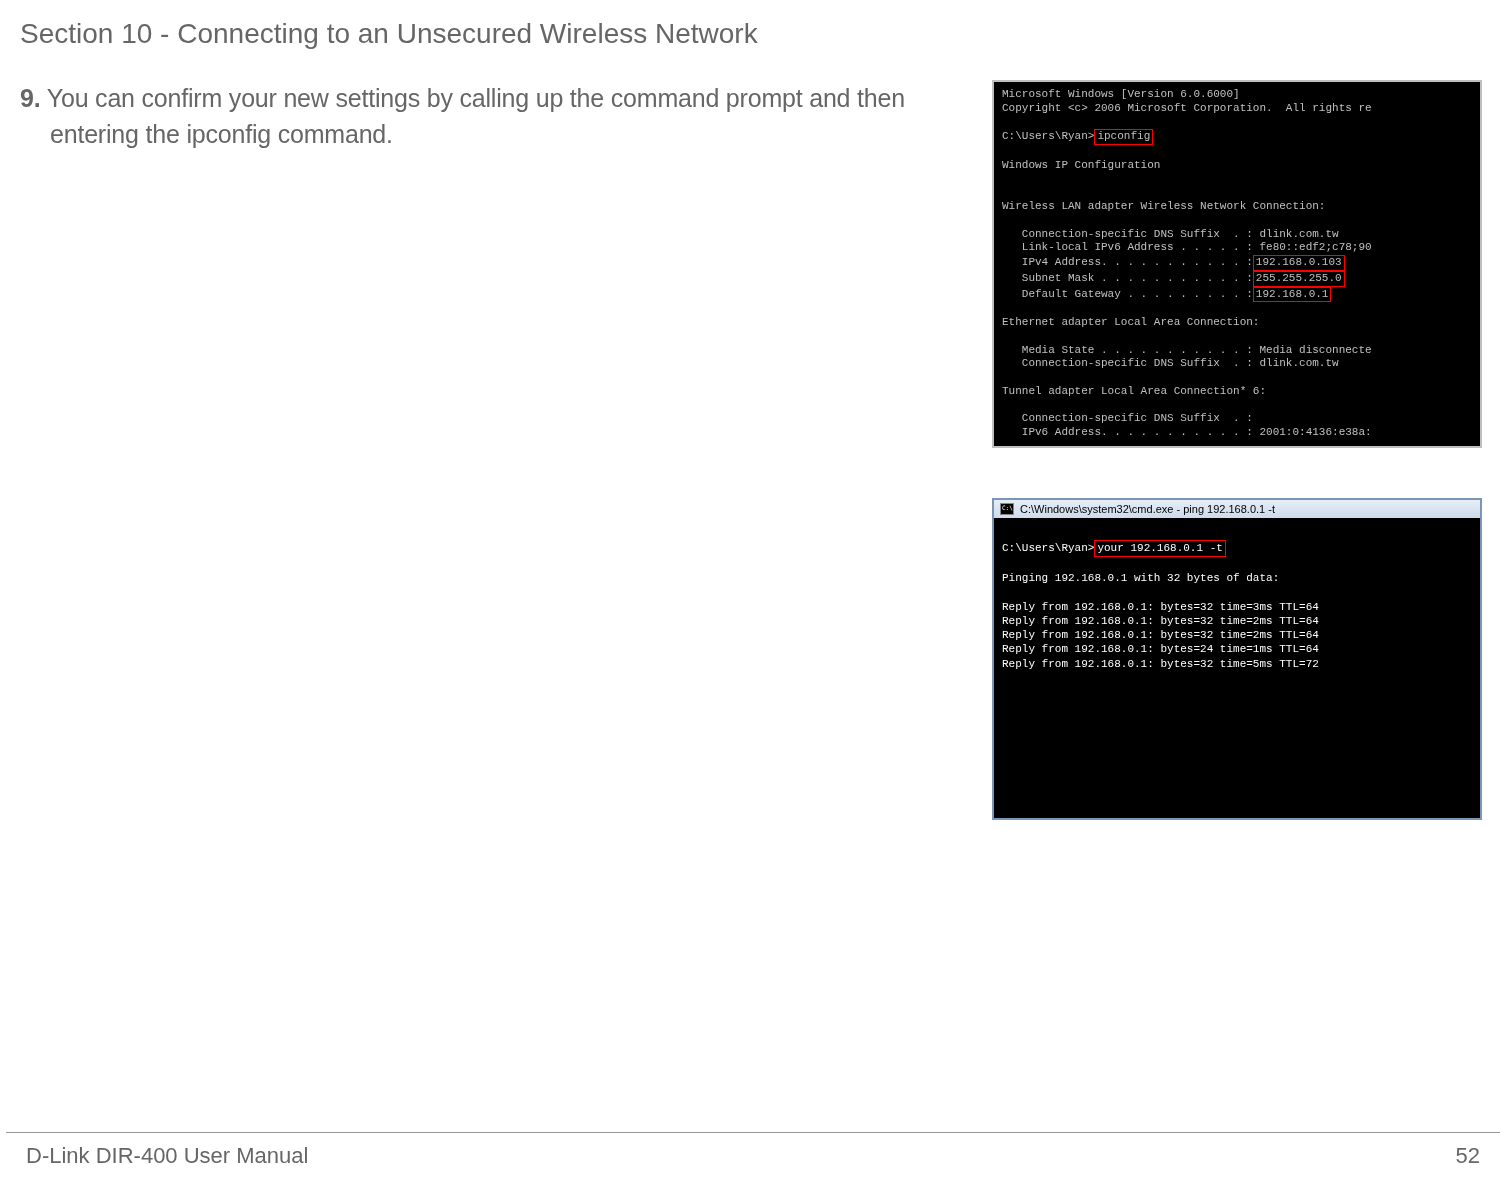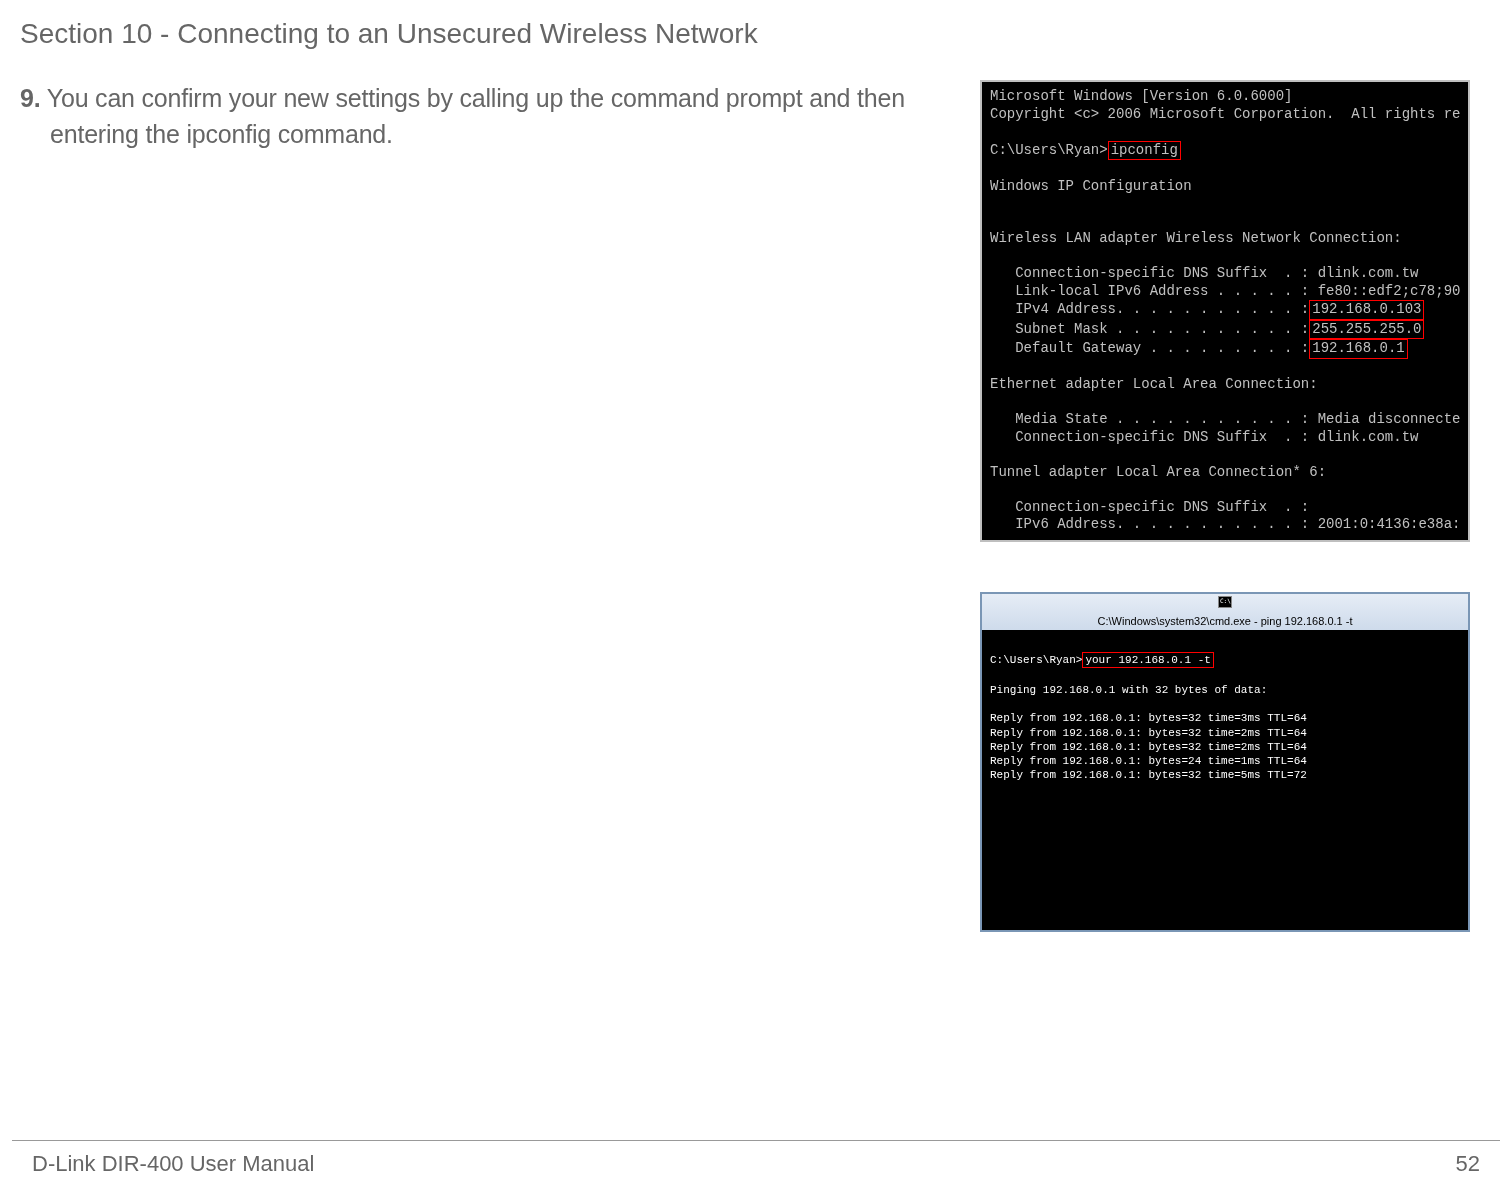--- a/index.html
+++ b/index.html
@@ -16,20 +16,21 @@
       color: #666;
     }
     .page-header {
       padding: 18px 20px 0 20px;
       font-size: 28px;
       color: #666;
     }
     .content {
       display: flex;
       padding: 30px 7px 0 20px;
+      gap: 12px;
     }
     .text-col {
       flex: 0 0 960px;
     }
     .img-col {
       flex: 1;
       display: flex;
       flex-direction: column;
       gap: 50px;
       align-items: flex-start;
@@ -51,21 +52,21 @@
       letter-spacing: -0.2px;
     }
     .step-10 {
     }
     
     .cmdwin {
       background: #000;
       border: 2px solid #bfbfbf;
       width: 490px;
       font-family: "Courier New", monospace;
-      font-size: 14px;
+      font-size: 11px;
       color: #c0c0c0;
       line-height: 1.25;
       position: relative;
     }
     .cmdwin .inner {
       padding: 6px 6px 6px 8px;
       white-space: pre;
       overflow: hidden;
     }
     .cmdwin2 {
@@ -80,21 +81,20 @@
     }
     .cmdwin2 .titlebar {
       background: linear-gradient(to bottom, #e6edf6, #cedbeb);
       color: #000;
       font-family: "Segoe UI", Tahoma, sans-serif;
       font-size: 11px;
       padding: 2px 6px;
       display: flex;
       align-items: center;
       gap: 6px;
-      flex-direction: column;
     }
     .cmdwin2 .cmd-icon {
       width: 14px;
       height: 12px;
       background: #000;
       border: 1px solid #888;
       display: inline-block;
       position: relative;
     }
     .cmdwin2 .cmd-icon::after {
@@ -113,23 +113,23 @@
       min-height: 300px;
     }
     .redbox {
       border: 1px solid #f00;
       padding: 0 2px;
       display: inline-block;
     }
     .page-footer {
       position: absolute;
       bottom: 12px;
-      left: 12px;
+      left: 6px;
       right: 0;
-      padding: 4px 20px;
+      padding: 12px 20px;
       display: flex;
       justify-content: space-between;
       font-size: 22px;
       color: #666;
       border-top: 1px solid #999;
       padding-top: 10px;
     }
   </style>
 </head>
 <body>

